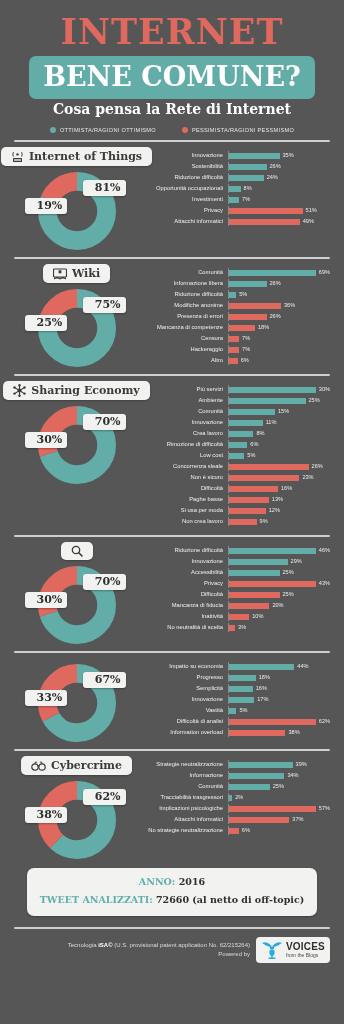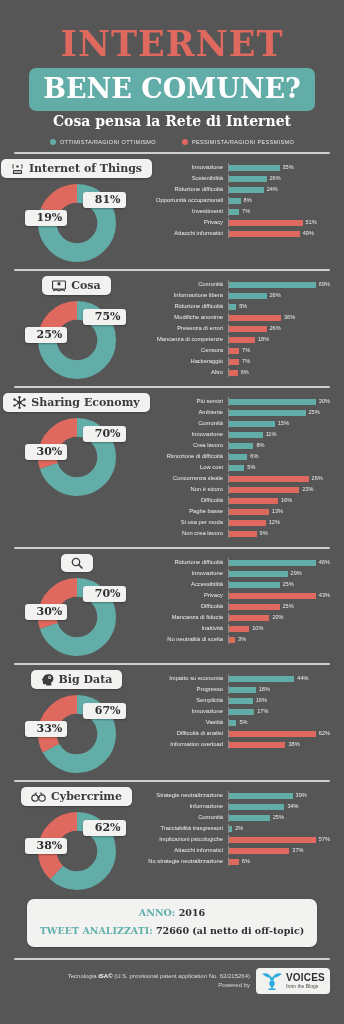--- a/index.html
+++ b/index.html
@@ -6,21 +6,21 @@
   body{
     width:344px;height:1024px;overflow:hidden;
     background:#565656;
     font-family:"Liberation Sans", sans-serif;
     color:#ffffff;
     -webkit-font-smoothing:antialiased;
   }
   .page{position:relative;width:344px;height:1024px;box-sizing:border-box;}
 
   
-  .header{padding-top:26px;text-align:center;}
+  .header{padding-top:14px;text-align:center;}
   .title-main{
     font-family:"DejaVu Serif", serif;
     font-weight:bold;
     font-size:35px;
     letter-spacing:1px;
     color:#e0695f;
     line-height:1;
     margin:0;
   }
   .title-sub-wrap{margin-top:7px;display:flex;justify-content:center;}
@@ -309,21 +309,21 @@
       <div class="section">
         <div class="left-col">
           <div class="badge">
             <span>
               <svg width="14" height="12" viewBox="0 0 14 12">
                 <rect x="0.5" y="1" width="13" height="8" rx="0.8" fill="none" stroke="#3b3b3b" stroke-width="1.2"></rect>
                 <rect x="5.6" y="2.3" width="2.8" height="3" fill="#3b3b3b"></rect>
                 <path d="M1 9.8 C3 8.6 5.4 8.8 7 9.9 C8.6 8.8 11 8.6 13 9.8 L13 11.4 C11 10.3 8.6 10.4 7 11.5 C5.4 10.4 3 10.3 1 11.4 Z" fill="#3b3b3b"></path>
               </svg>
             </span>
-            <span>Cosa</span>
+            <span>Wiki</span>
           </div>
           <div class="donut-wrap">
             <svg class="donut" width="78" height="78" viewBox="0 0 78 78">
               <circle cx="39" cy="39" r="29.64" fill="none" stroke="#63ada8" stroke-width="18.72" stroke-dasharray="139.6752093786022 46.558403126200744" transform="rotate(-90 39 39)"></circle>
               <circle cx="39" cy="39" r="29.64" fill="none" stroke="#e0695f" stroke-width="18.72" stroke-dasharray="46.55840312620074 139.6752093786022" stroke-dashoffset="-139.6752093786022" transform="rotate(-90 39 39)"></circle>
             </svg>
             <span class="pct opt">75%</span>
             <span class="pct pes">25%</span>
           </div>
         </div>
@@ -596,30 +596,20 @@
             <div class="bar-track">
               <div class="bar pes" style="width:6%"></div>
               <span class="bar-val">3%</span>
             </div>
           </div>
         </div>
       </div>
       <div class="divider"></div>
       <div class="section">
         <div class="left-col">
-          <div class="badge">
-            <span>
-              <svg width="13" height="13" viewBox="0 0 13 13">
-                <path d="M9.8 1.6 C6.5 0.4 3 1.6 2.2 4.4 C1.9 5.5 1.2 6 0.9 6.6 C0.6 7.2 1.2 7.6 1.8 7.6 L1.8 9.4 C1.8 10.4 2.6 11.2 3.6 11.2 L5.2 11.2 L5.2 12.6 L10.3 12.6 L10.3 9.6 C11.8 8.6 12.6 7 12.4 5.2 C12.2 3.4 11.2 2.2 9.8 1.6 Z" fill="#3b3b3b"></path>
-                <circle cx="8.6" cy="4.6" r="1.5" fill="#f2f2f0"></circle>
-                <circle cx="8.6" cy="4.6" r="0.7" fill="#3b3b3b"></circle>
-              </svg>
-            </span>
-            <span>Big Data</span>
-          </div>
           <div class="donut-wrap">
             <svg class="donut" width="78" height="78" viewBox="0 0 78 78">
               <circle cx="39" cy="39" r="29.64" fill="none" stroke="#63ada8" stroke-width="18.72" stroke-dasharray="124.77652037821798 61.45709212658497" transform="rotate(-90 39 39)"></circle>
               <circle cx="39" cy="39" r="29.64" fill="none" stroke="#e0695f" stroke-width="18.72" stroke-dasharray="61.457092126584975 124.77652037821798" stroke-dashoffset="-124.77652037821798" transform="rotate(-90 39 39)"></circle>
             </svg>
             <span class="pct opt">67%</span>
             <span class="pct pes">33%</span>
           </div>
         </div>
         <div class="bars">

